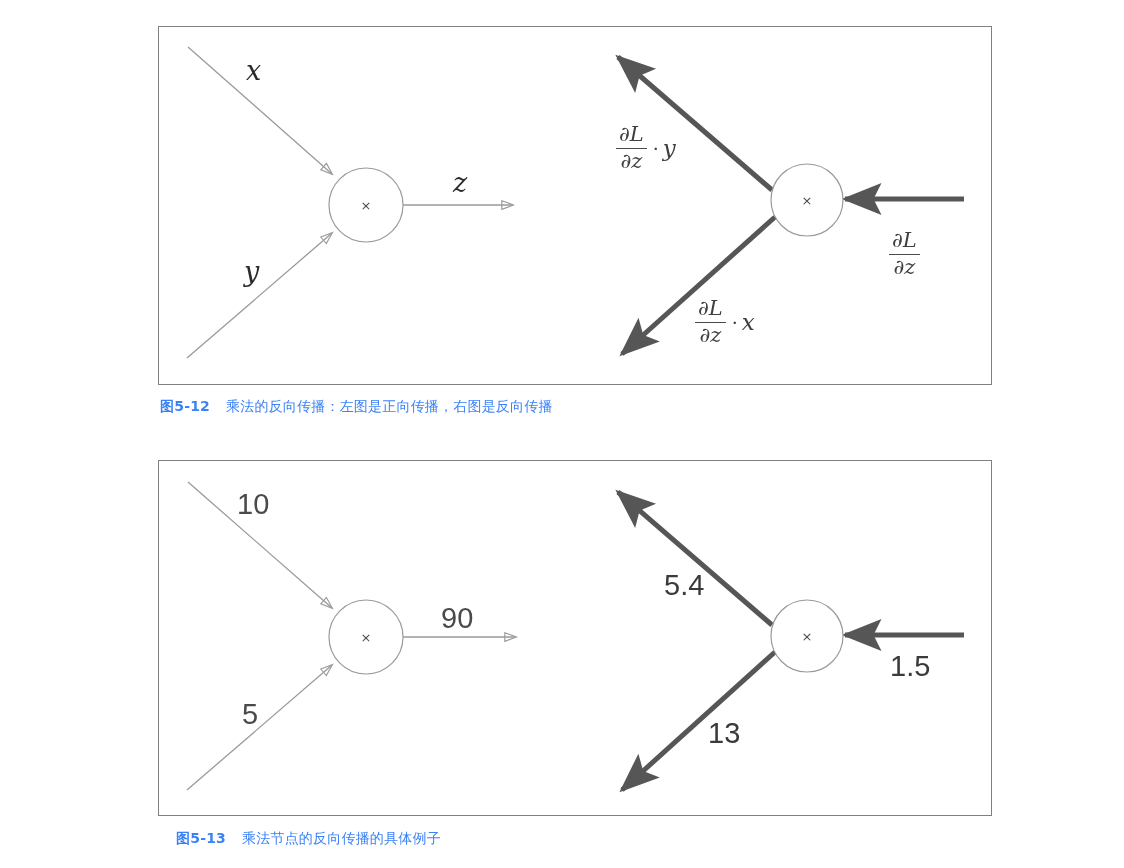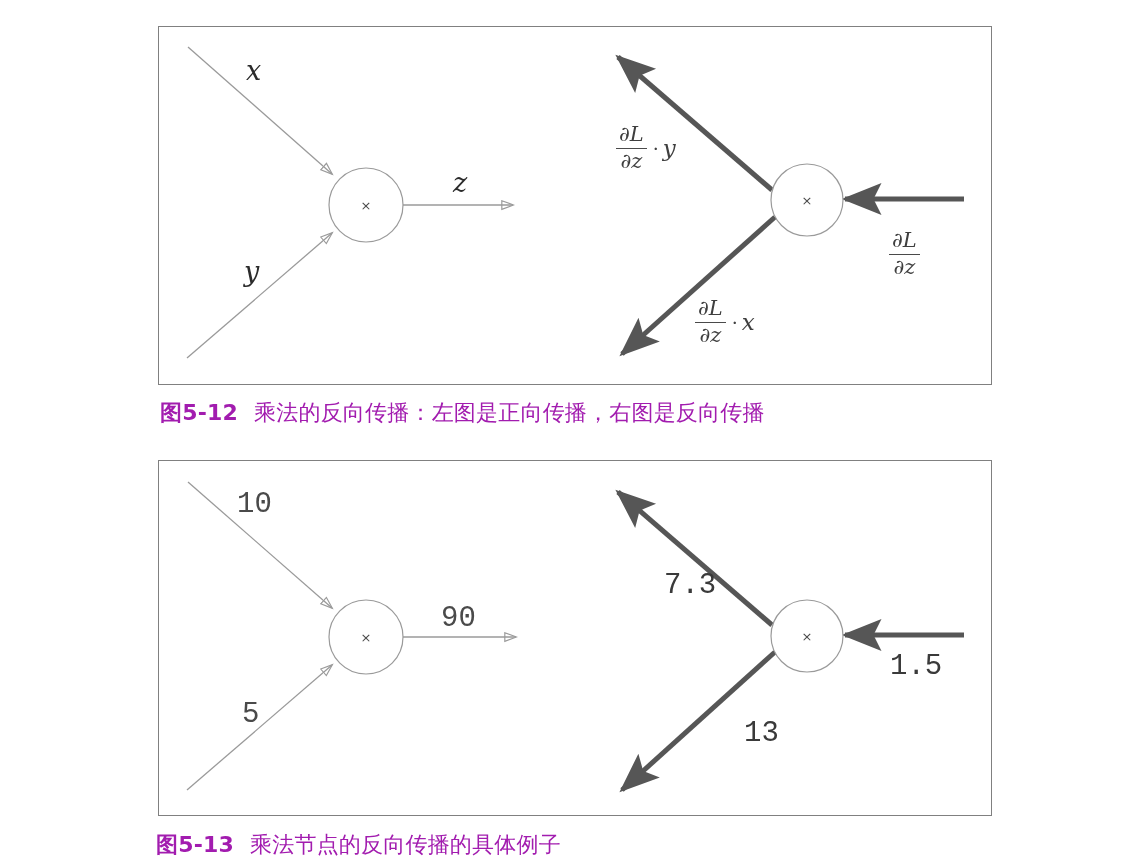--- a/index.html
+++ b/index.html
@@ -37,28 +37,28 @@
     left: 0;
     top: 0;
     overflow: visible;
   }
   #fig1-svg { left: 158px; top: 26px; }
   #fig2-svg { left: 158px; top: 460px; }
 
   .caption {
     position: absolute;
     font-family: "DejaVu Sans", "Liberation Sans", sans-serif;
-    font-size: 22px;
-    color: #a21caf;
+    font-size: 14px;
+    color: #3b82f6;
     white-space: nowrap;
     letter-spacing: 0.2px;
     text-align: right;
   }
   #fig1-caption { left: 160px; top: 398px; }
-  #fig2-caption { left: 156px; top: 830px; }
+  #fig2-caption { left: 176px; top: 830px; }
   .caption .cap-num {
     font-weight: 700;
   }
   .caption .cap-gap {
     display: inline-block;
     width: 16px;
   }
 
   
   .mathlabel {
@@ -96,21 +96,21 @@
     padding: 0 4px 0 6px;
     color: #3f3f3f;
   }
   .tail-var {
     display: inline-block;
     vertical-align: middle;
     font-size: 23px;
   }
   .numlabel {
     position: absolute;
-    font-family: Liberation Mono, monospace;
+    font-family: Liberation Sans, sans-serif;
     font-style: normal;
     color: #4a4a4a;
     white-space: nowrap;
     line-height: 1;
     font-size: 29px;
   }
   .numlabel.light { color: #3a3a3a; }
   .node-x {
     font-family: "DejaVu Sans", sans-serif;
     font-size: 13px;
@@ -211,22 +211,22 @@
         <line x1="806" y1="175" x2="687" y2="175" stroke="#565656" stroke-width="5" marker-end="url(#m2-dark-solid)"></line>
         <circle cx="649" cy="176" r="36" fill="#ffffff" stroke="#9a9a9a" stroke-width="1.2"></circle>
         <text class="node-x" x="649" y="181" text-anchor="middle">×</text>
       </g>
     </svg>
 
     <div class="numlabel" style="left:237px; top:490px;">10</div>
     <div class="numlabel" style="left:242px; top:700px;">5</div>
     <div class="numlabel" style="left:441px; top:604px;">90</div>
 
-    <div class="numlabel light" style="left:664px; top:571px;">7.3</div>
-    <div class="numlabel light" style="left:708px; top:719px;margin-left:36px;">13</div>
+    <div class="numlabel light" style="left:664px; top:571px;">5.4</div>
+    <div class="numlabel light" style="left:708px; top:719px;">13</div>
     <div class="numlabel light" style="left:890px; top:652px;">1.5</div>
 
     <div class="caption" id="fig2-caption">
       <span class="cap-num">图5-13</span><span class="cap-gap"></span><span>乘法节点的反向传播的具体例子</span>
     </div>
   </div>
 
 </div>
 
 </body></html>

